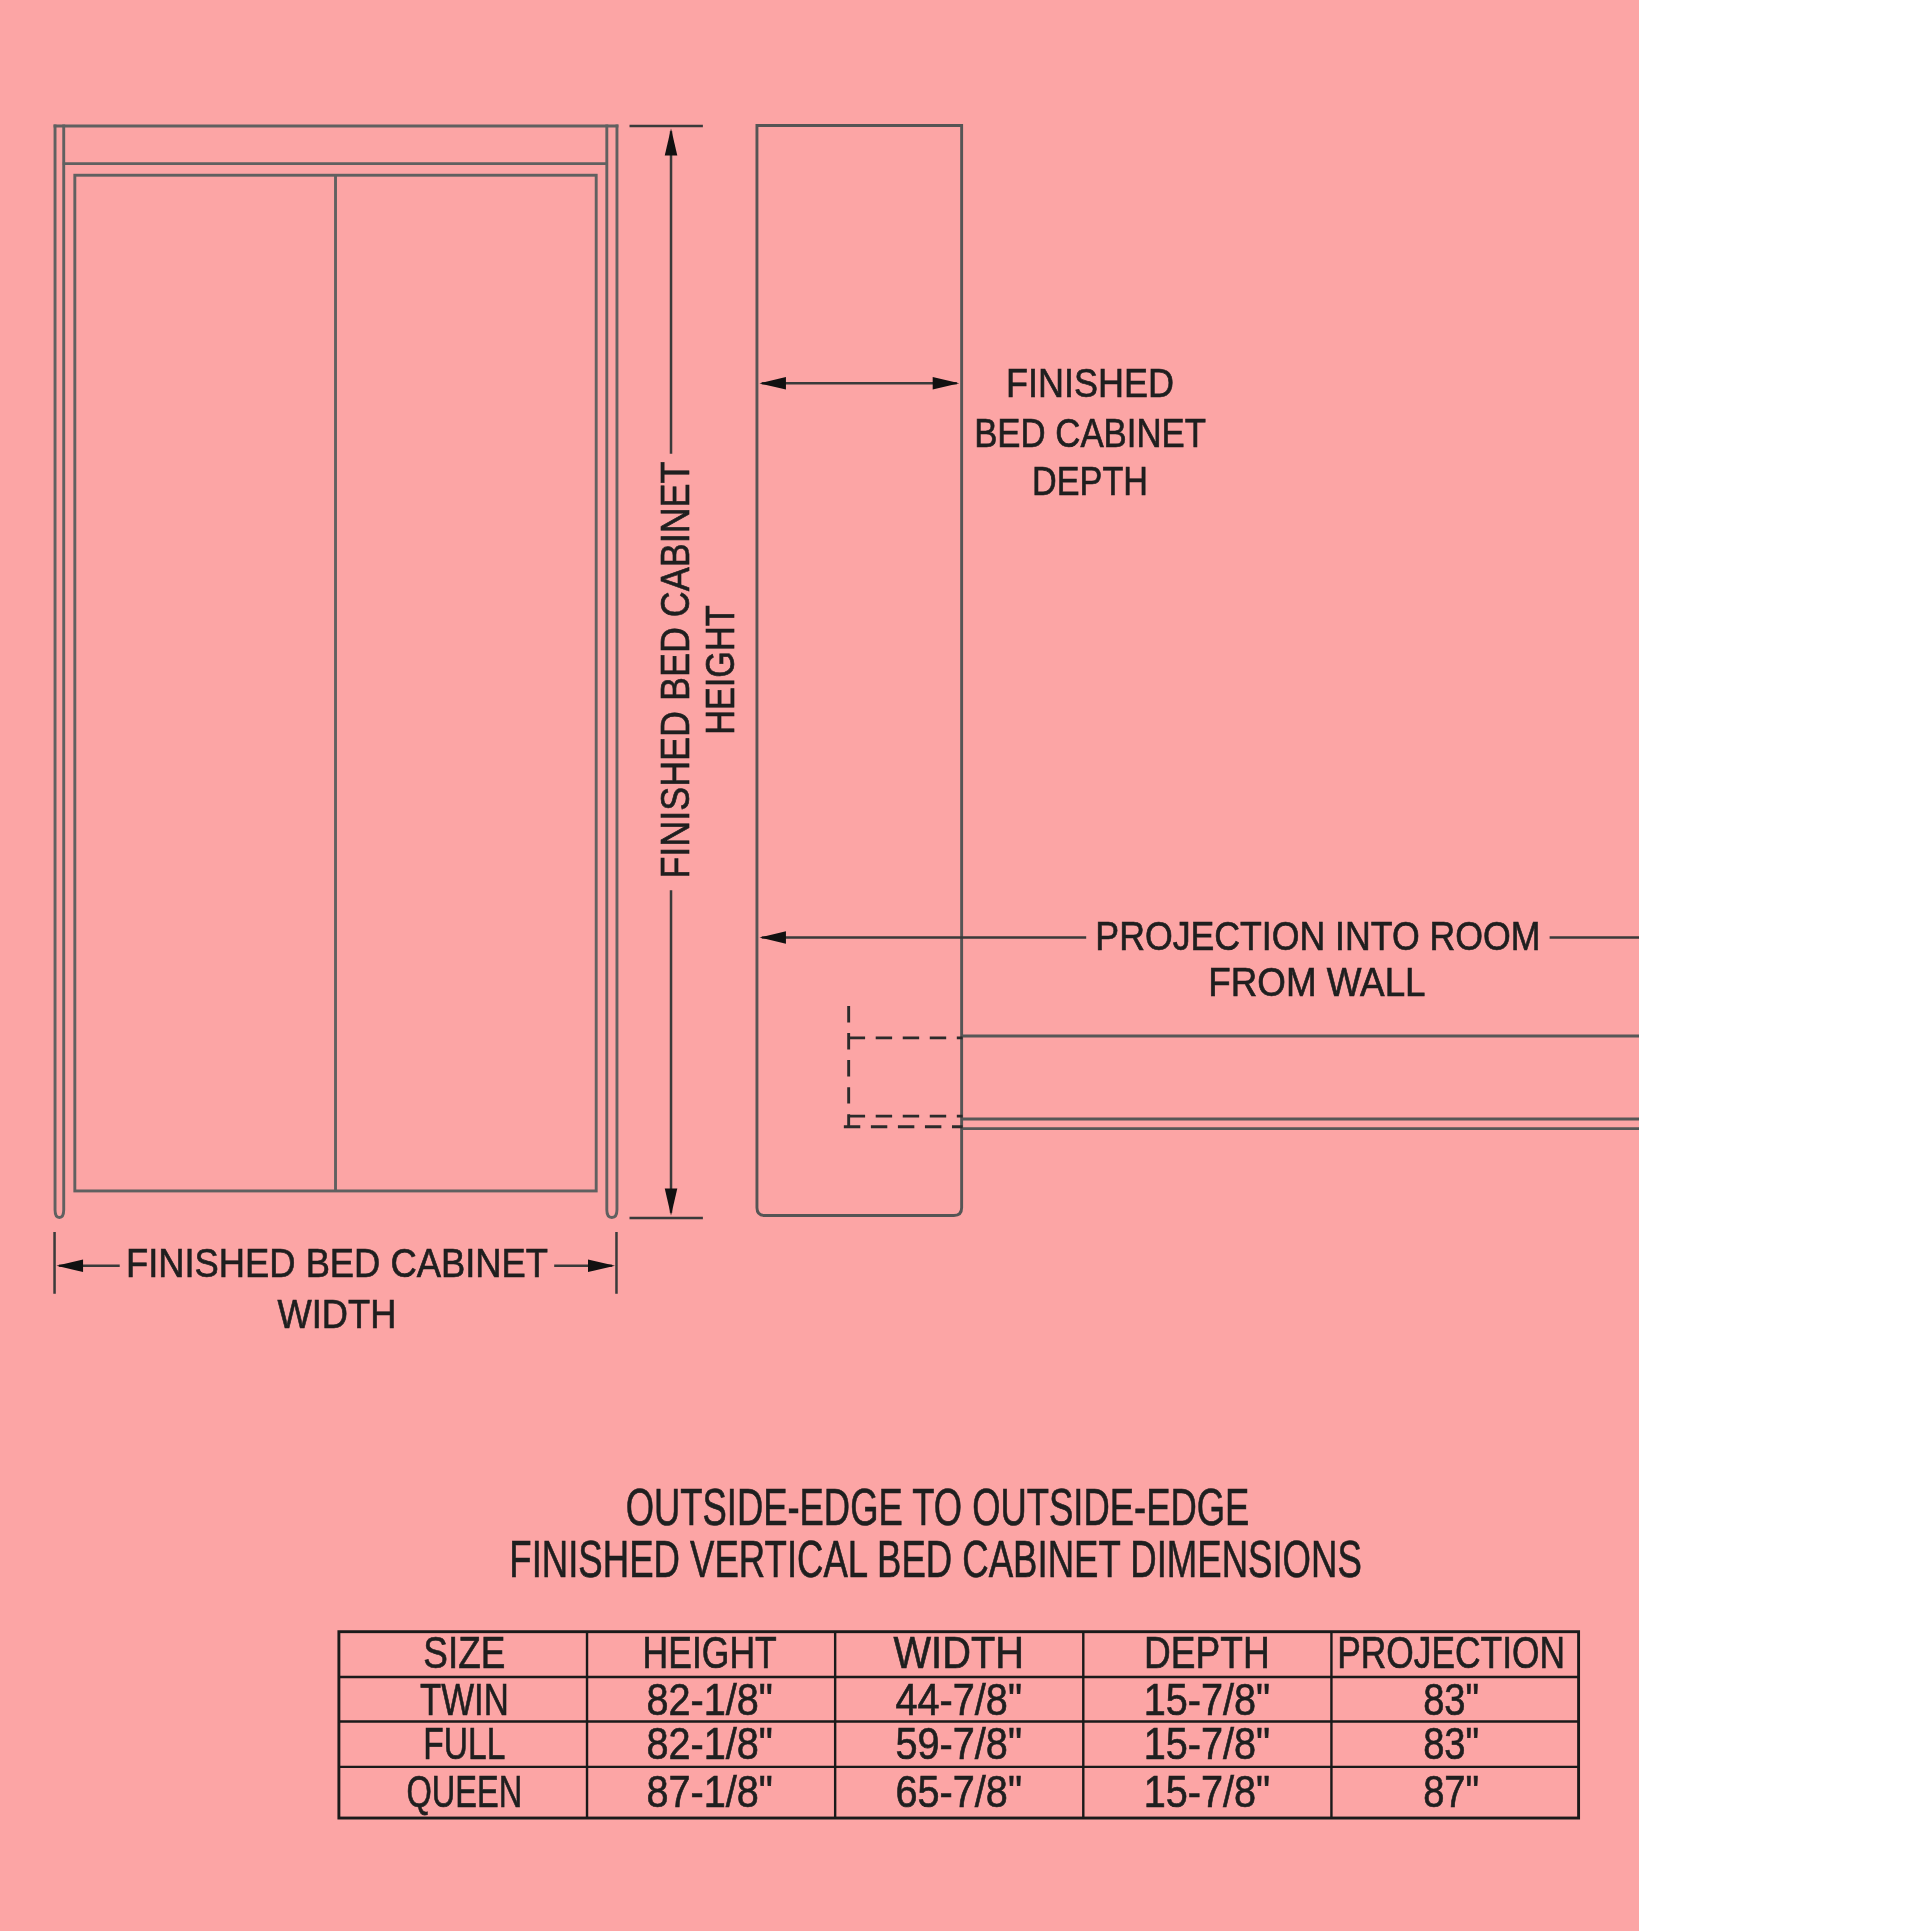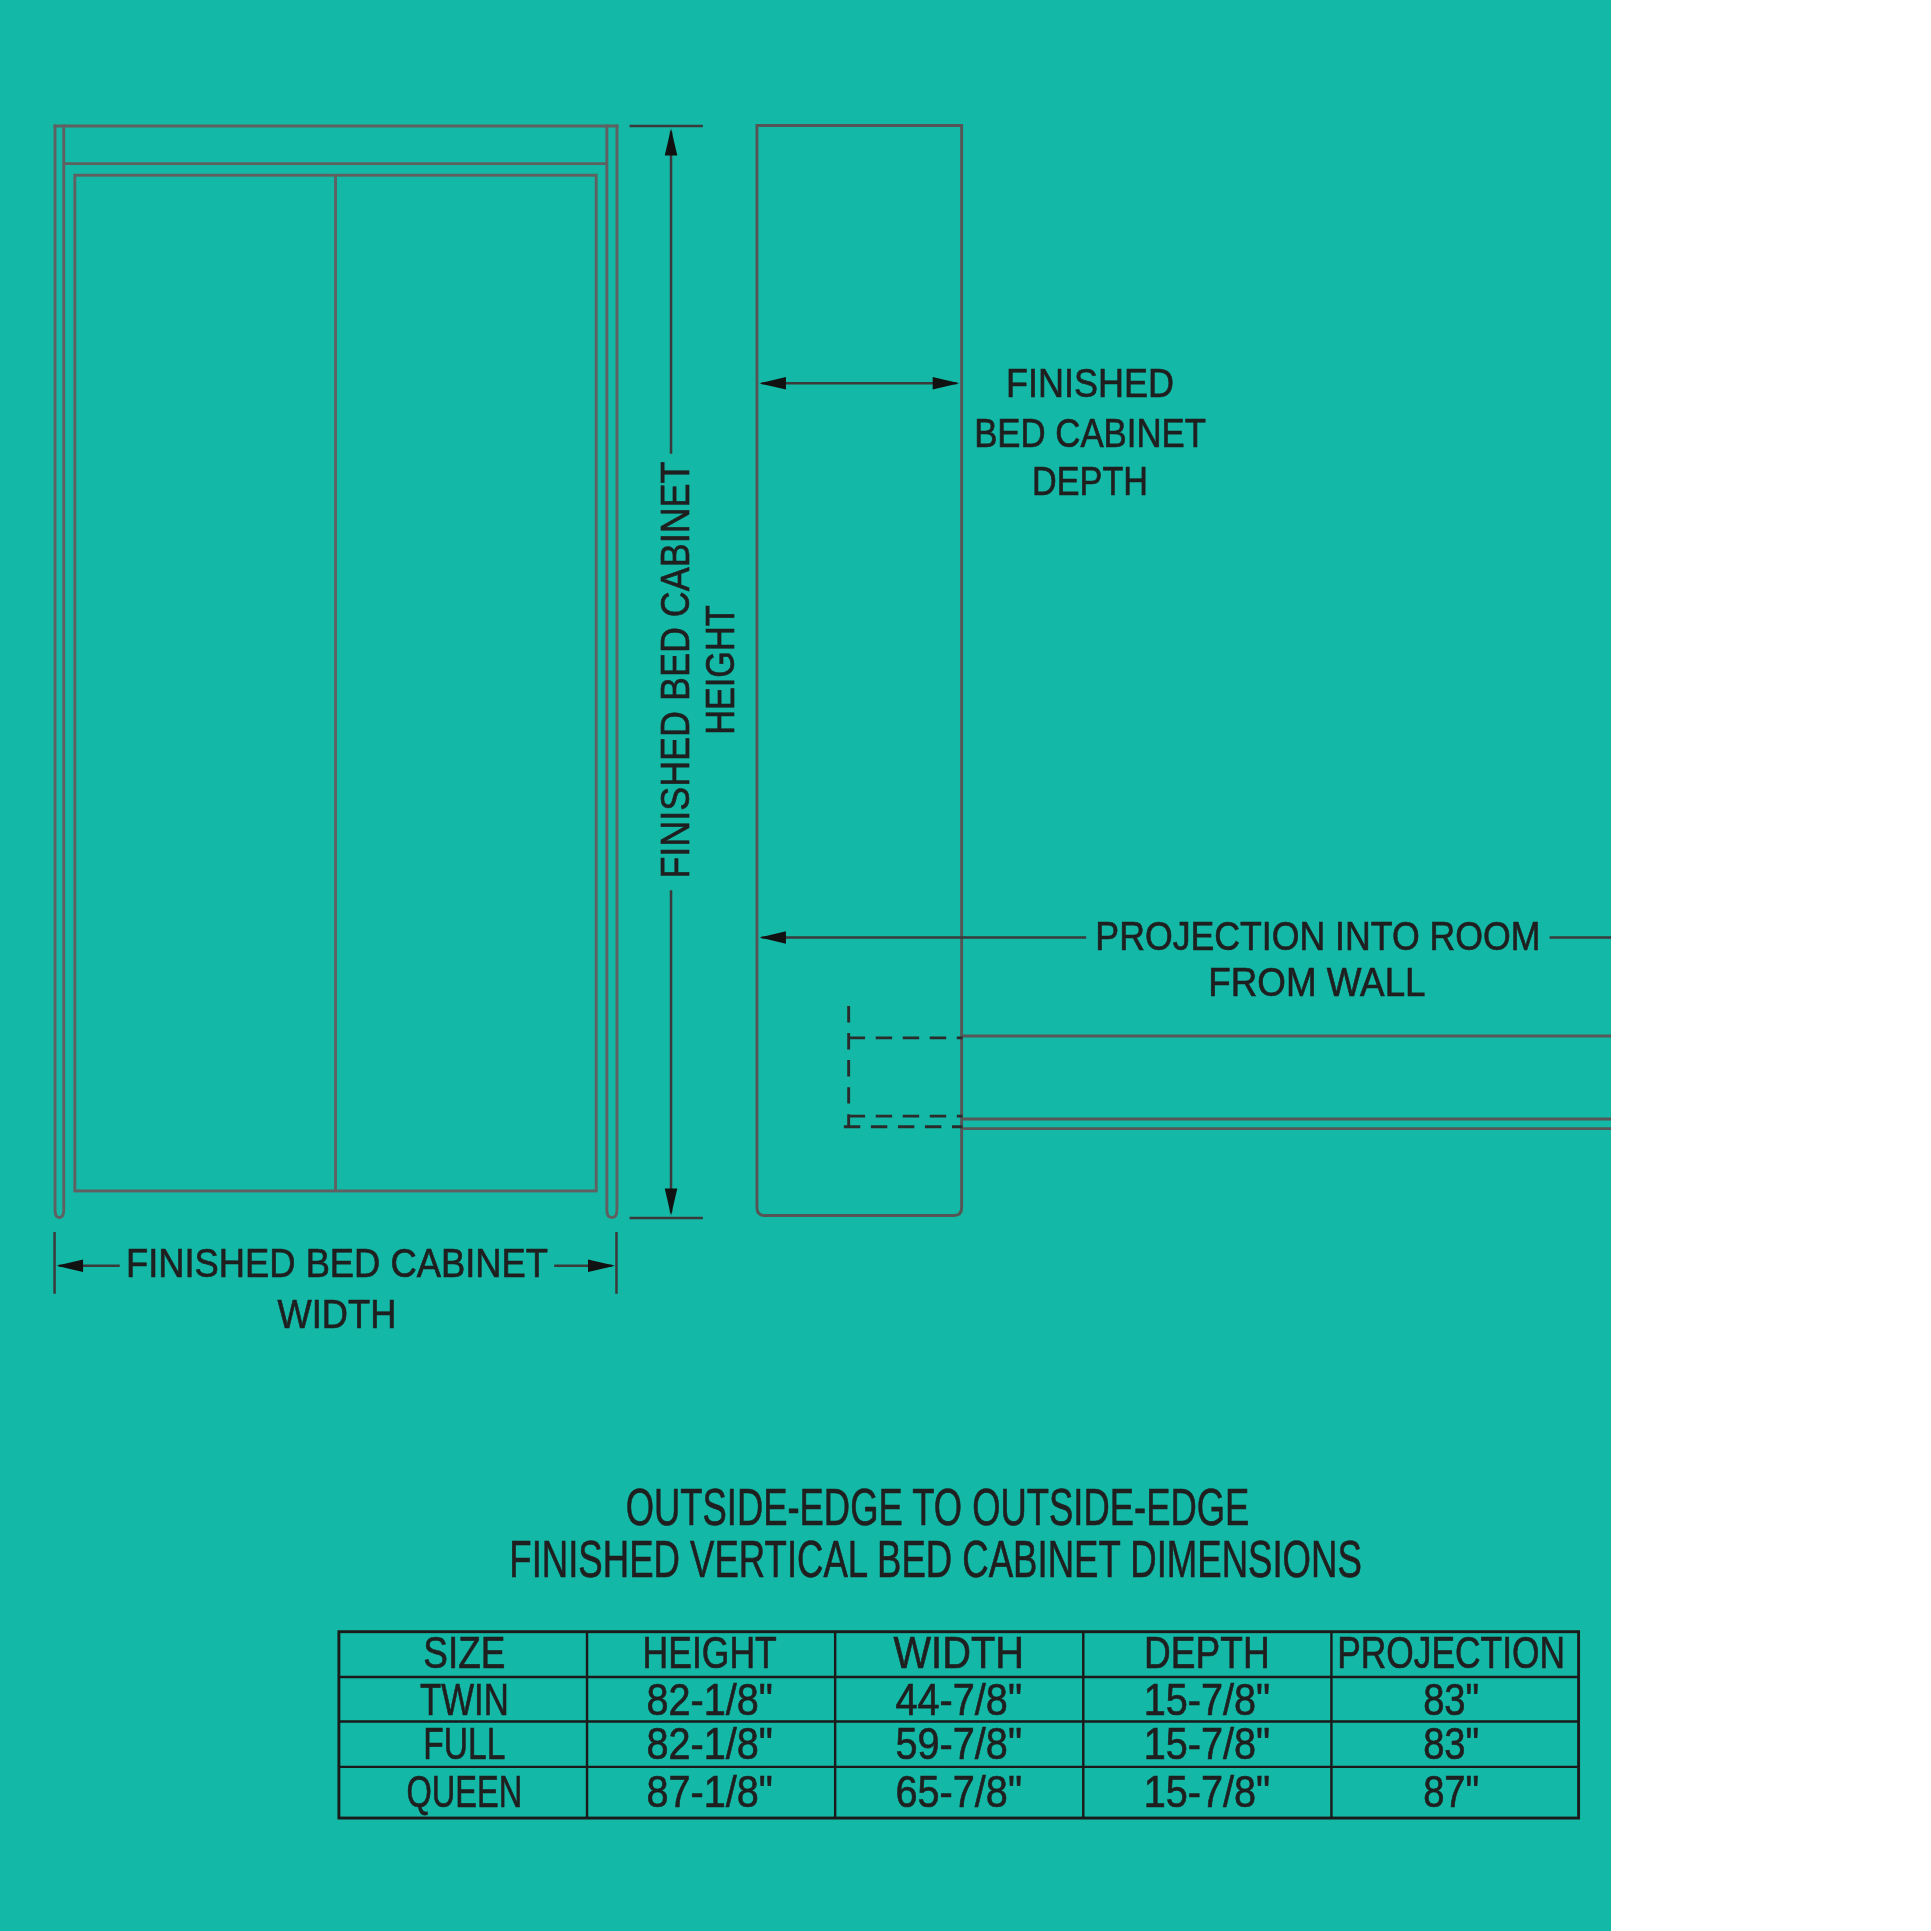--- a/index.html
+++ b/index.html
@@ -1,16 +1,16 @@
 <!DOCTYPE html>
 <html><head>
 <meta charset="utf-8">
 <style>
   html,body{margin:0;padding:0;background:#ffffff;}
-  #page{position:relative;width:1611px;height:1931px;background:#14b8a6;overflow:hidden;}
+  #page{position:relative;width:1611px;height:1931px;background:#fca5a5;overflow:hidden;padding-left:28px;}
   svg{position:absolute;left:0;top:0;}
   text{font-family:"Liberation Sans",sans-serif;fill:#1f1f1f;stroke:#1f1f1f;stroke-width:0.7;}
 </style>
 </head>
 <body>
 <div id="page">
 <svg width="1931" height="1931" viewBox="0 0 2000 2000">
 
   <g stroke="#606060" stroke-width="3" fill="none">
 

